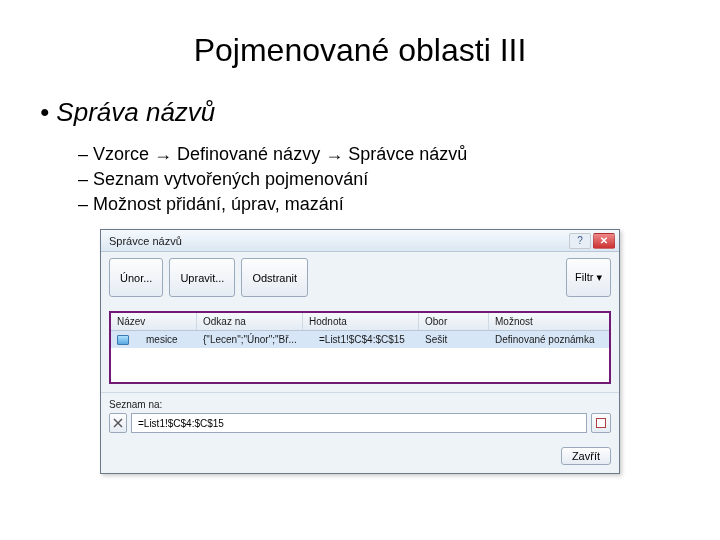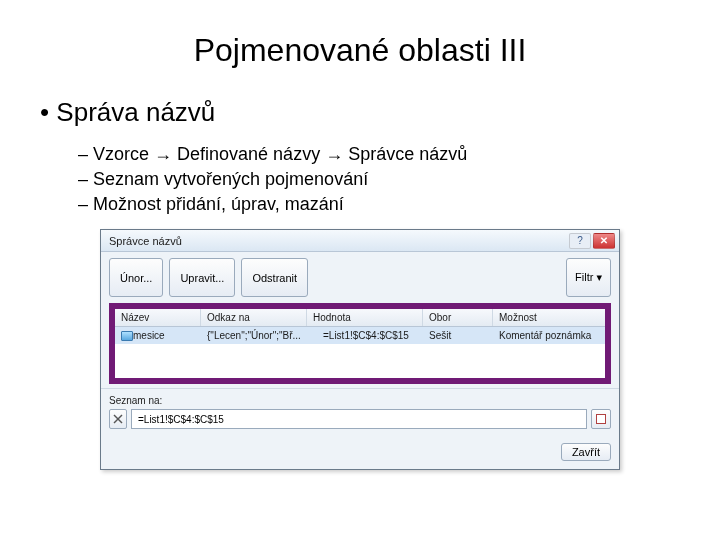--- a/index.html
+++ b/index.html
@@ -13,20 +13,21 @@
   }
   .slide-title {
     font-size: 32px;
     text-align: center;
     margin: 12px 0 28px 0;
     font-weight: normal;
   }
   .bullet-l1 {
     font-size: 26px;
     margin: 0 0 16px 10px;
+    font-style: italic;
   }
   .bullet-l1::before { content: "• "; }
   .bullet-l2 {
     font-size: 18px;
     margin: 0 0 4px 48px;
   }
   .bullet-l2::before { content: "– "; }
   .arrow { font-family: Arial, sans-serif; }
   .dialog-wrap {
     margin: 14px auto 0 auto;
@@ -75,22 +76,22 @@
     background: linear-gradient(#fdfdfd, #e6ecf4);
     border: 1px solid #9aaabc;
     border-radius: 3px;
     padding: 2px 10px;
     font-size: 11px;
     font-family: inherit;
     cursor: default;
   }
   .win-btn.small { padding: 12px 8px; }
   .table-area {
-    margin: 0 8px;
-    border: 6px solid #701a75;
+    margin: 8px 8px;
+    border: 2px solid #701a75;
     background: #c2410c;
   }
   .thead {
     display: flex;
     background: linear-gradient(#f7f9fc, #e4ebf3);
     border-bottom: 1px solid #b8c6d6;
     font-size: 10px;
   }
   .th {
     padding: 3px 6px;
@@ -106,21 +107,21 @@
   .trow {
     display: flex;
     font-size: 10px;
     background: #d6e6f7;
   }
   .td {
     padding: 3px 6px;
     white-space: nowrap;
     overflow: hidden;
   }
-  .name-cell { display: flex; align-items: center; gap: 0; }
+  .name-cell { display: flex; align-items: center; gap: 17px; }
   .name-icon {
     width: 12px; height: 10px;
     background: linear-gradient(#aee0ff, #5aa8e0);
     border: 1px solid #3a7ab0;
     border-radius: 1px;
   }
   .table-body-space { height: 34px; background: #fff; }
   .ref-section {
     padding: 6px 8px 8px 8px;
     border-top: 1px solid #cfd9e4;
@@ -203,21 +204,21 @@
         <div class="th col-comment">Možnost</div>
       </div>
       <div class="trow">
         <div class="td col-name name-cell">
           <span class="name-icon"></span>
           <span>mesice</span>
         </div>
         <div class="td col-value">{"Lecen";"Únor";"Bř...</div>
         <div class="td col-ref">=List1!$C$4:$C$15</div>
         <div class="td col-scope">Sešit</div>
-        <div class="td col-comment">Komentář poznámka</div>
+        <div class="td col-comment">Definované poznámka</div>
       </div>
       <div class="table-body-space"></div>
     </div>
 
     <div class="ref-section">
       <span class="ref-label">Seznam na:</span>
       <div class="ref-row">
         <div class="ref-x">
           <svg viewBox="0 0 10 10">
             <line x1="1" y1="1" x2="9" y2="9" stroke="#555" stroke-width="1.5"></line>

